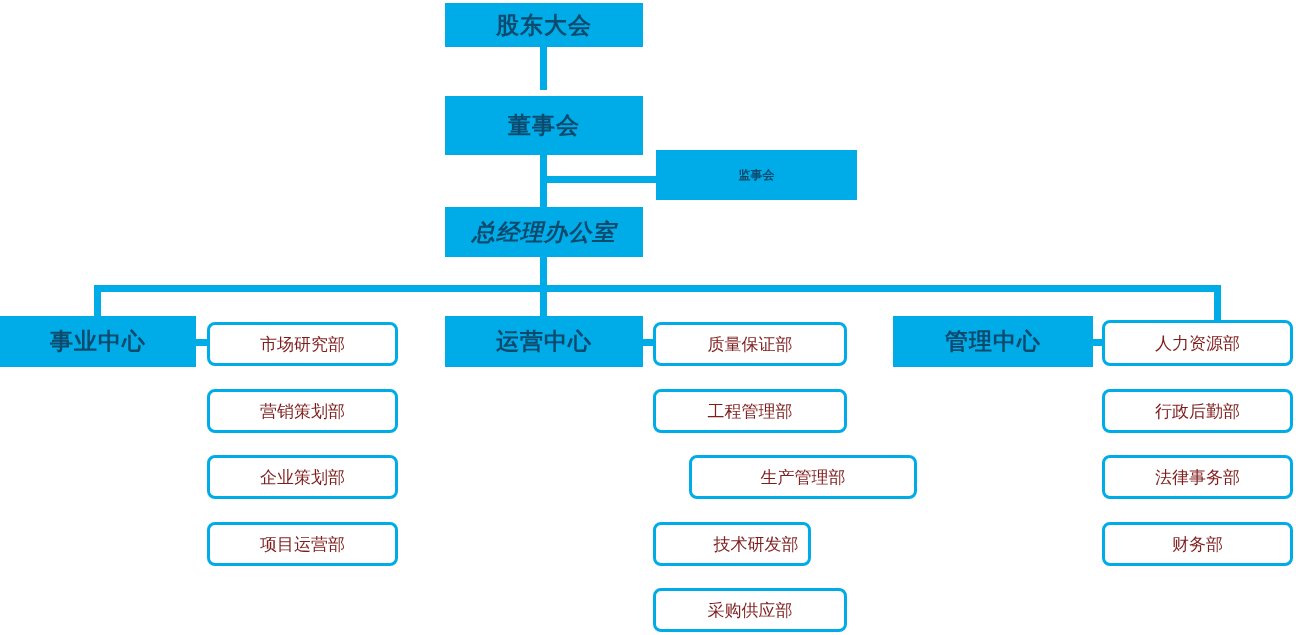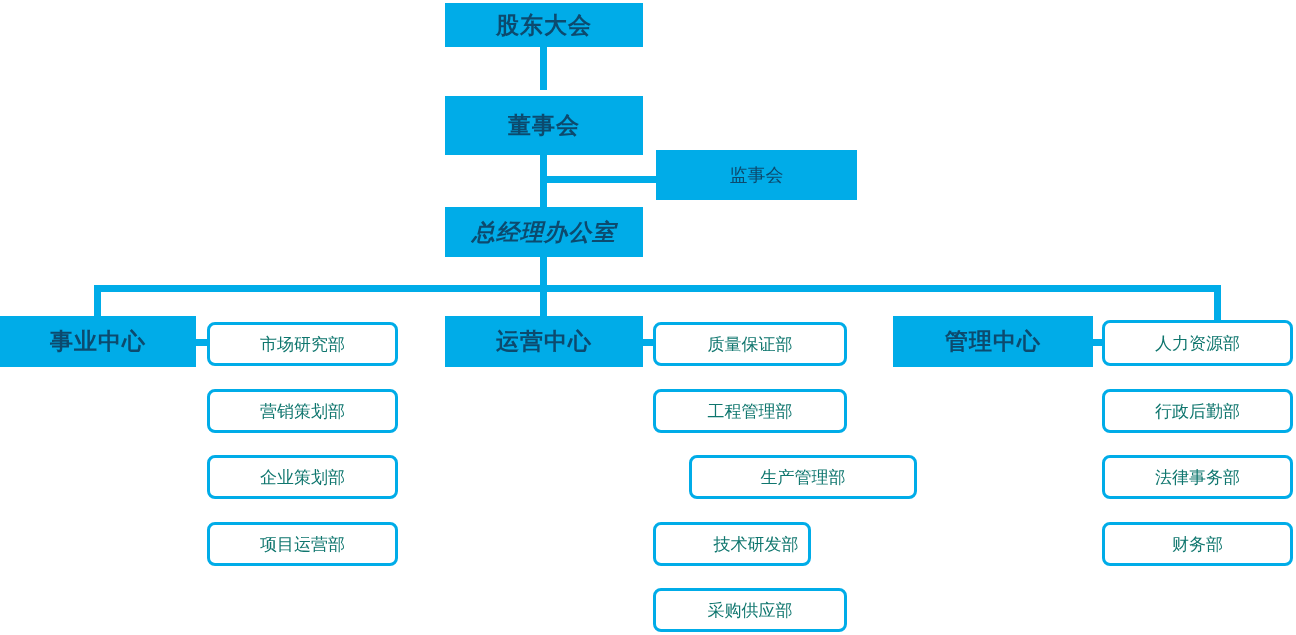--- a/index.html
+++ b/index.html
@@ -25,30 +25,30 @@
     color: #0c4a6e;
     display: flex;
     align-items: center;
     justify-content: center;
     font-size: 23px;
     font-weight: bold;
     letter-spacing: 1px;
     box-sizing: border-box;
   }
   .node.secondary {
-    font-size: 18px;
-    font-weight: normal;
+    font-size: 12px;
+    font-weight: bold;
     letter-spacing: 0;
   }
   .dept {
     position: absolute;
     background: #ffffff;
     border: 3px solid #00ACE8;
     border-radius: 8px;
-    color: #0f766e;
+    color: #7f1d1d;
     display: flex;
     align-items: center;
     justify-content: center;
     font-size: 17px;
     box-sizing: border-box;
   }
 </style>
 </head>
 <body>
 

